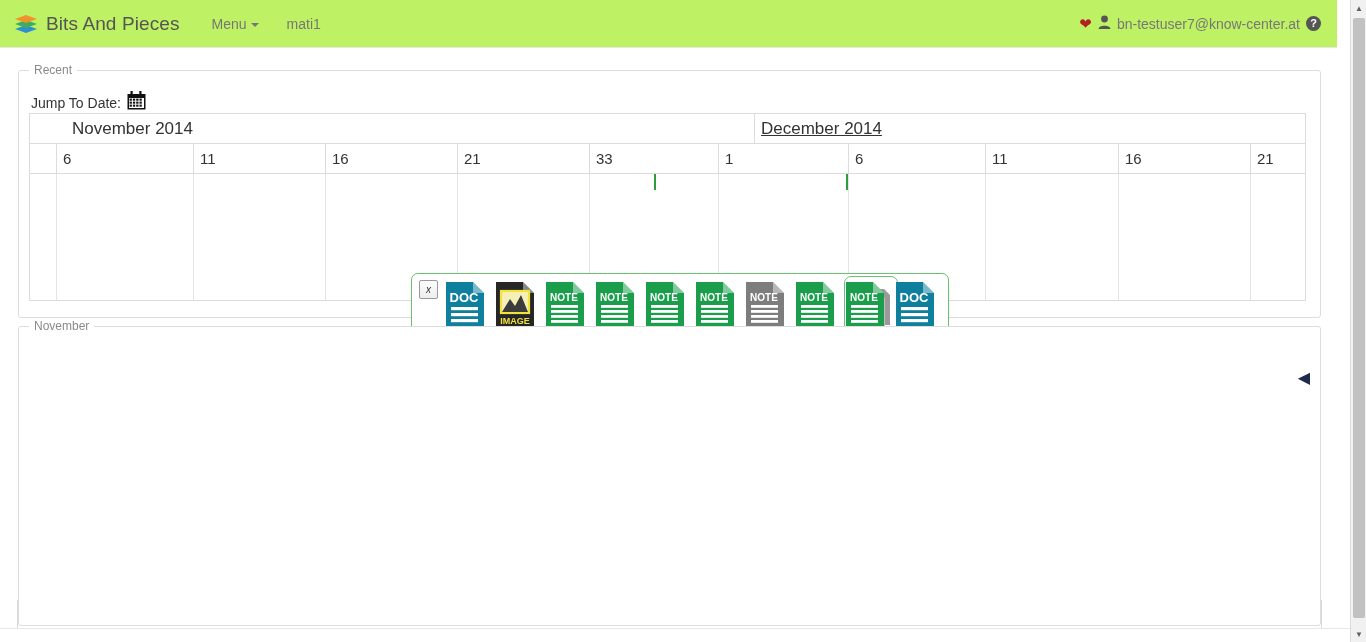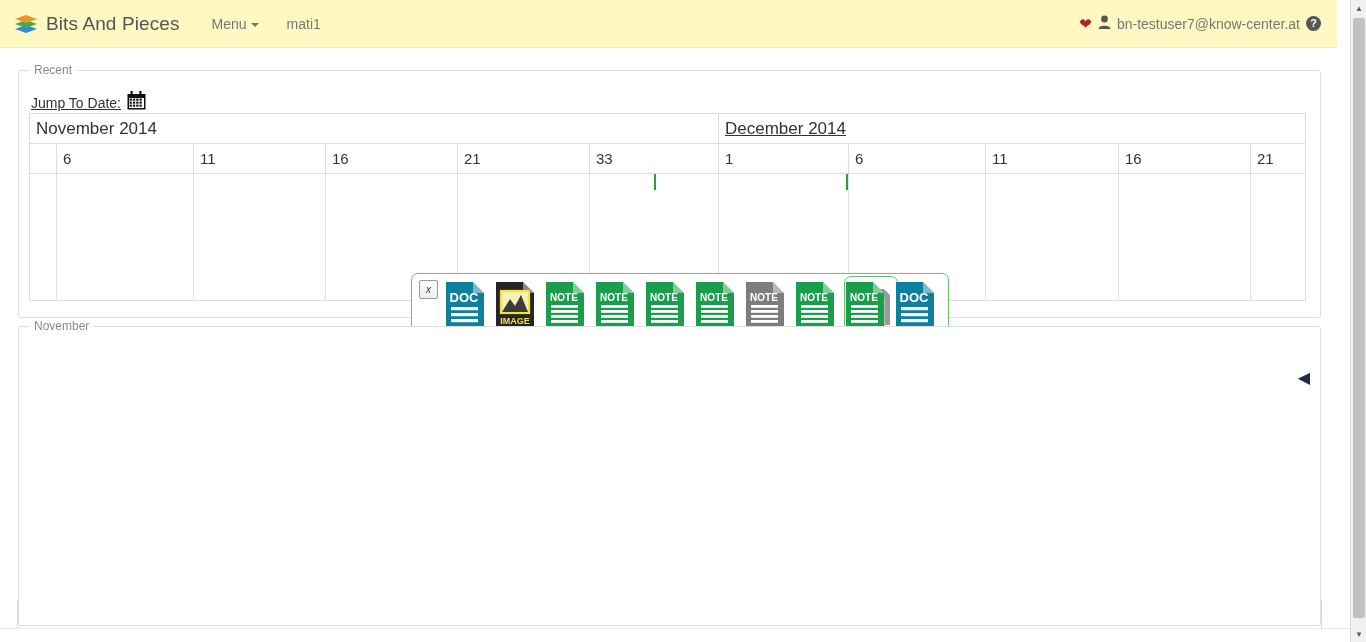--- a/index.html
+++ b/index.html
@@ -8,21 +8,21 @@
     width: 1366px; height: 642px;
     overflow: hidden;
     background: #ffffff;
     font-family: "Liberation Sans", sans-serif;
   }
 
   
   #navbar {
     position: absolute; left: 0; top: 0;
     width: 1337px; height: 48px;
-    background: #fef9c3;
+    background: #bef264;
     border-bottom: 1px solid #e7e7e7;
     display: flex; align-items: center; text-align: center;
   }
   #brand {
     display: flex; align-items: center; gap: 8px;
     margin-left: 14px; margin-right: 18px;
     text-decoration: none;
   }
   .logo-svg { display: block; }
   #brand-text {
@@ -70,41 +70,42 @@
   }
 
   #browse-panel { left: 18px; top: 70px; width: 1303px; height: 248px; }
   #organize-panel { left: 18px; top: 326px; width: 1303px; height: 300px; }
 
   
   #jump-row {
     position: absolute; left: 12px; top: 20px;
     display: flex; align-items: center; gap: 6px;
   }
-  #jump-label { font-size: 14px; color: #333; text-decoration: underline; }
+  #jump-label { font-size: 14px; color: #333; }
   #cal-icon { display: block; cursor: pointer; }
 
   
   #timeline {
     position: absolute; left: 10px; top: 42px;
     width: 1277px; height: 188px;
     border: 1px solid #dcdcdc;
     background: #fff;
     overflow: hidden;
   }
   #month-row {
     position: relative; height: 30px;
     border-bottom: 1px solid #dcdcdc;
   }
   .month-cell {
     position: absolute; top: 0; height: 30px;
     font-size: 17px; color: #333;
     padding-left: 6px; line-height: 30px;
     border-left: 1px solid #dcdcdc;
     white-space: nowrap;
+    margin-left: 36px;
   }
   .month-cell.first { border-left: none; }
   #day-row {
     position: relative; height: 30px;
     border-bottom: 1px solid #dcdcdc;
   }
   .day-cell {
     position: absolute; top: 0; height: 30px;
     font-size: 15px; color: #333;
     padding-left: 6px; line-height: 30px;

